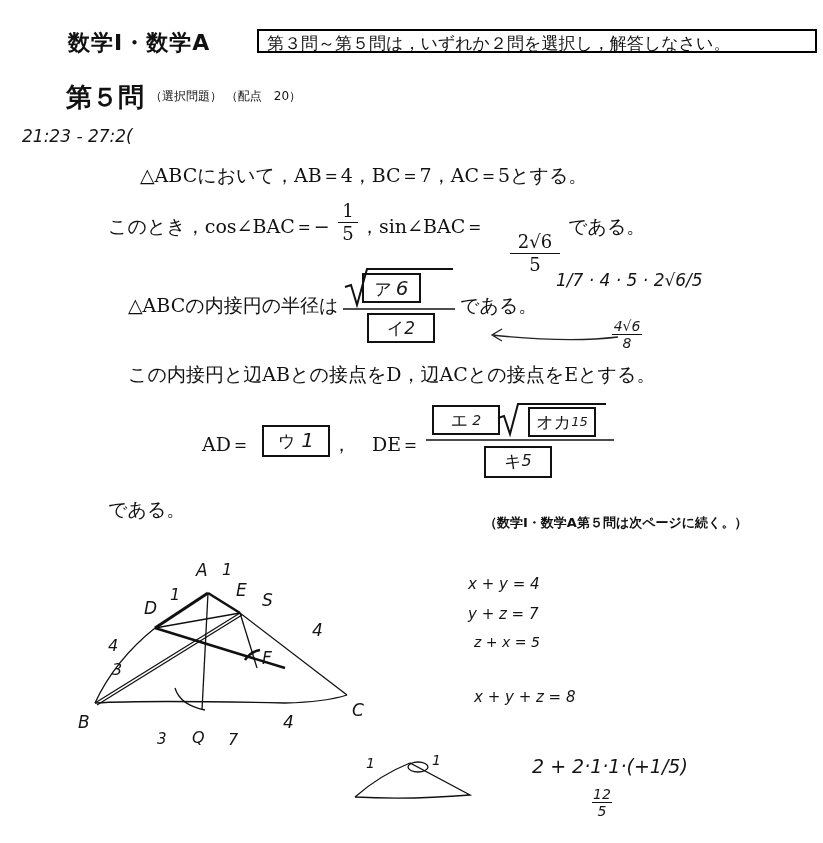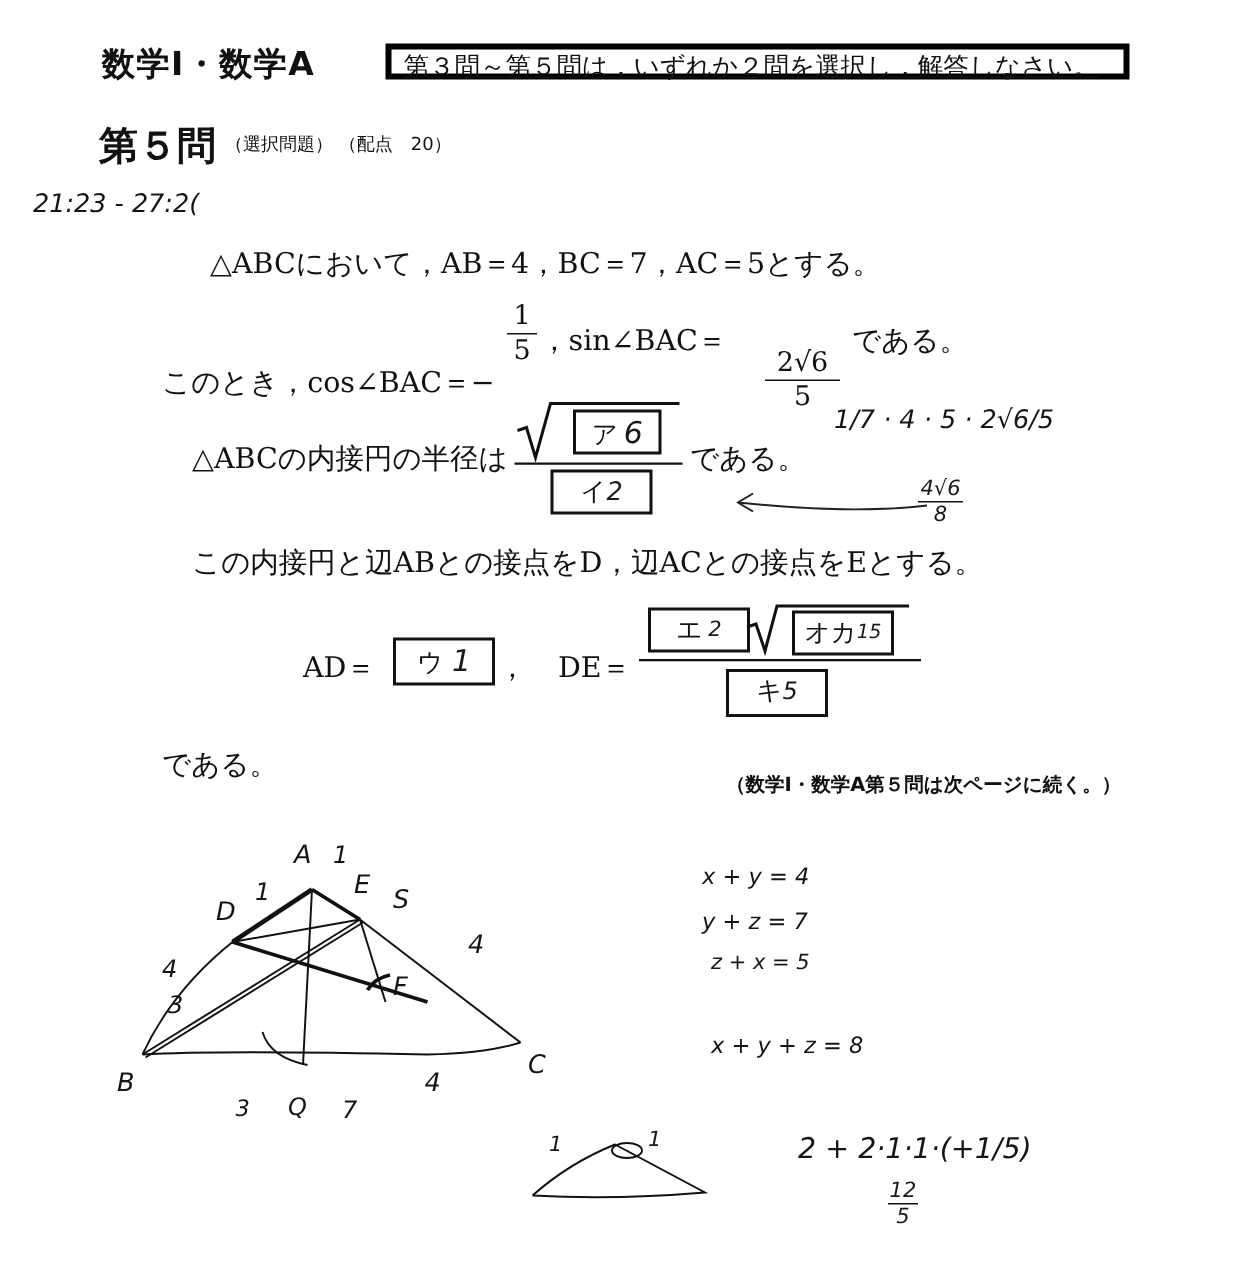--- a/index.html
+++ b/index.html
@@ -2,23 +2,23 @@
 <html><head>
 <meta charset="utf-8">
 <style>
   html, body { margin: 0; padding: 0; background: #ffffff; }
   body { width: 823px; height: 843px; position: relative; overflow: hidden;
          font-family: "DejaVu Serif", "Liberation Serif", serif; color: #111; }
   .abs { position: absolute; white-space: nowrap; }
   .gothic { font-family: "DejaVu Sans", "Liberation Sans", sans-serif; font-weight: bold; }
   .hand { font-family: "DejaVu Sans", sans-serif; color: #1a1a1a; font-style: italic; }
   .hdr-subject { left: 68px; top: 28px; font-size: 22px; letter-spacing: 1px; }
-  .hdr-box { left: 257px; top: 29px; width: 496px; height: 24px; border: 4px solid #000000;
+  .hdr-box { left: 257px; top: 29px; width: 560px; height: 24px; border: 2px solid #000000;
              font-size: 17px; line-height: 24px; padding-left: 8px; box-sizing: border-box; font-weight: normal;
-             font-family: "DejaVu Sans", sans-serif; text-decoration: underline; }
+             font-family: "DejaVu Sans", sans-serif; }
   .q-title { left: 66px; top: 80px; font-size: 26px; }
   .q-meta { left: 150px; top: 88px; font-size: 12px; font-weight: normal; font-family: "DejaVu Sans", sans-serif; }
   .line { font-size: 19px; }
   .frac { position: absolute; display: inline-block; text-align: center; }
   .frac .num, .frac .den { display: block; font-size: 18px; line-height: 22px; }
   .frac .bar { display: block; border-top: 1.5px solid #111; }
   .ansbox { position: absolute; border: 2.5px solid #111; box-sizing: border-box; text-align: center;
             font-family: "DejaVu Sans", sans-serif; font-size: 17px; line-height: 26px; }
   .scrawl { position: absolute; font-family: "DejaVu Sans", sans-serif; font-style: italic; color: #151515; }
   svg { position: absolute; overflow: visible; }
@@ -32,40 +32,40 @@
 <div class="abs gothic q-title">第５問</div>
 <div class="abs q-meta">
   <span>（選択問題）</span>
   <span>（配点　20）</span>
 </div>
 
 <div class="scrawl" style="left:22px;top:126px;font-size:17px;">21:23 - 27:2(</div>
 
 <div class="abs line" style="left:140px;top:163px;">△ABCにおいて，AB＝4，BC＝7，AC＝5とする。</div>
 
-<div class="abs line" style="left:108px;top:214px;margin-top:28px;">このとき，cos∠BAC＝−</div>
+<div class="abs line" style="left:108px;top:214px;">このとき，cos∠BAC＝−</div>
 <div class="frac" style="left:338px;top:200px;width:20px;">
   <span class="num">1</span>
     <span class="bar"></span>
     <span class="den">5</span>
 </div>
 <div class="abs line" style="left:360px;top:214px;">，sin∠BAC＝</div>
 <div class="frac" style="left:510px;top:200px;width:50px;margin-top:31px;">
   <span class="num">2√6</span>
     <span class="bar"></span>
     <span class="den">5</span>
 </div>
 <div class="abs line" style="left:568px;top:214px;">である。</div>
 
 <div class="abs line" style="left:128px;top:293px;">△ABCの内接円の半径は</div>
 <svg style="left:343px;top:265px;" width="110" height="60">
   <polyline points="2,22 8,20 14,40 24,4 110,4" fill="none" stroke="#111" stroke-width="2"></polyline>
   <line x1="0" y1="44" x2="112" y2="44" stroke="#111" stroke-width="1.5"></line>
 </svg>
-<div class="ansbox" style="left:382px;top:273px;width:59px;height:30px;">
+<div class="ansbox" style="left:362px;top:273px;width:59px;height:30px;">
   <span>ア</span><span class="hand" style="font-size:20px;margin-left:4px;">6</span>
 </div>
 <div class="ansbox" style="left:367px;top:313px;width:68px;height:30px;">
   <span>イ</span><span class="hand" style="font-size:17px;">2</span>
 </div>
 <div class="abs line" style="left:460px;top:293px;">である。</div>
 
 <div class="abs line" style="left:128px;top:362px;">この内接円と辺ABとの接点をD，辺ACとの接点をEとする。</div>
 
 <div class="abs line" style="left:202px;top:432px;">AD＝</div>

